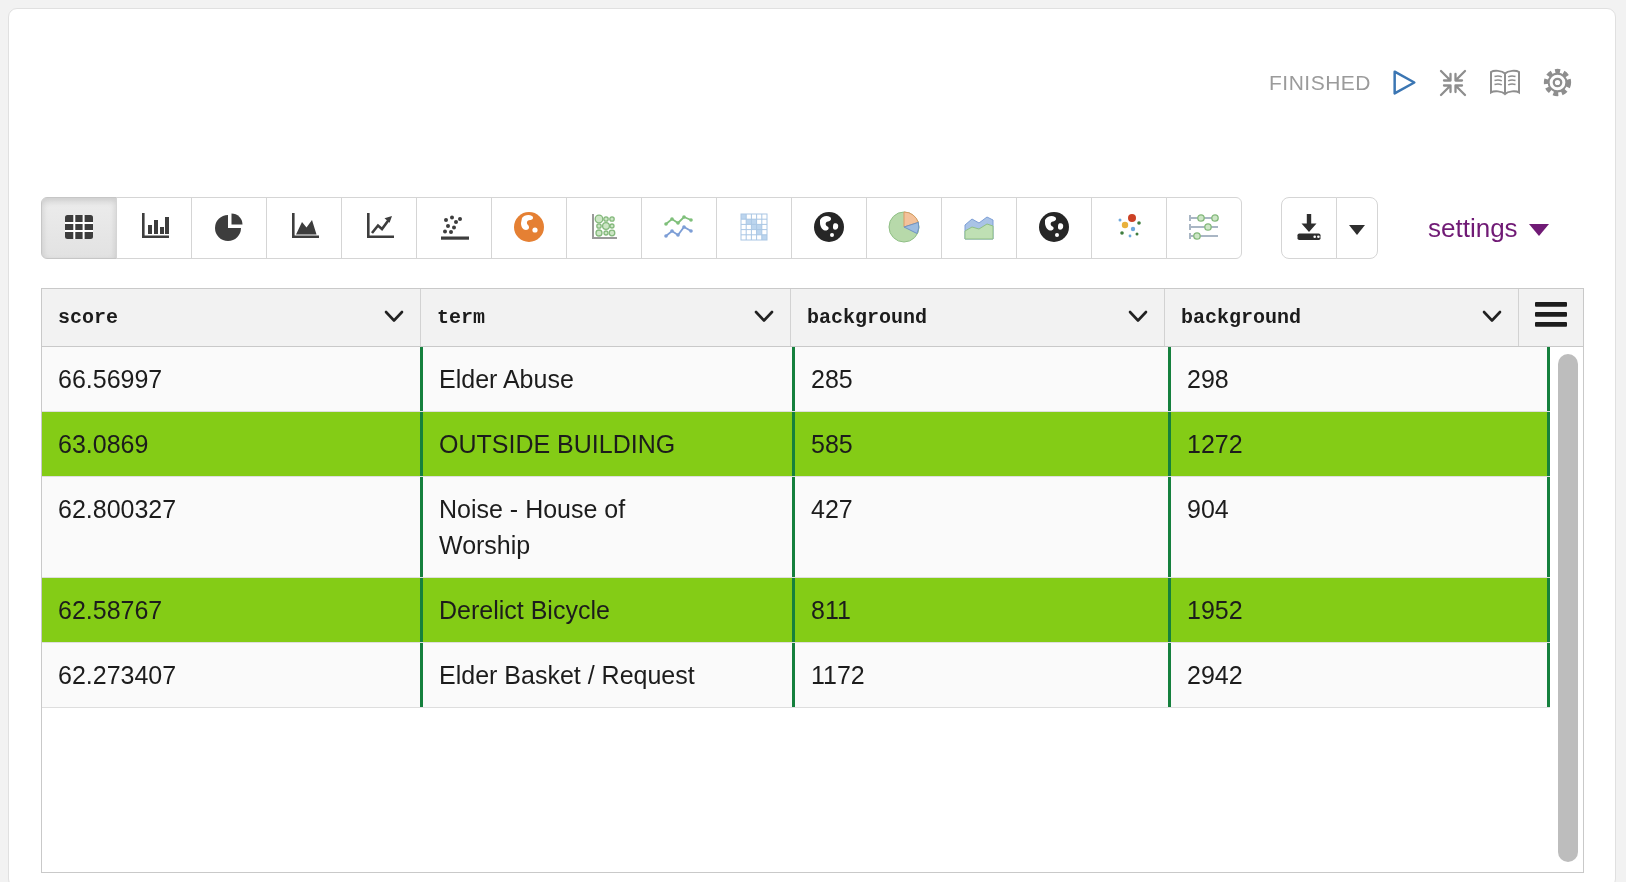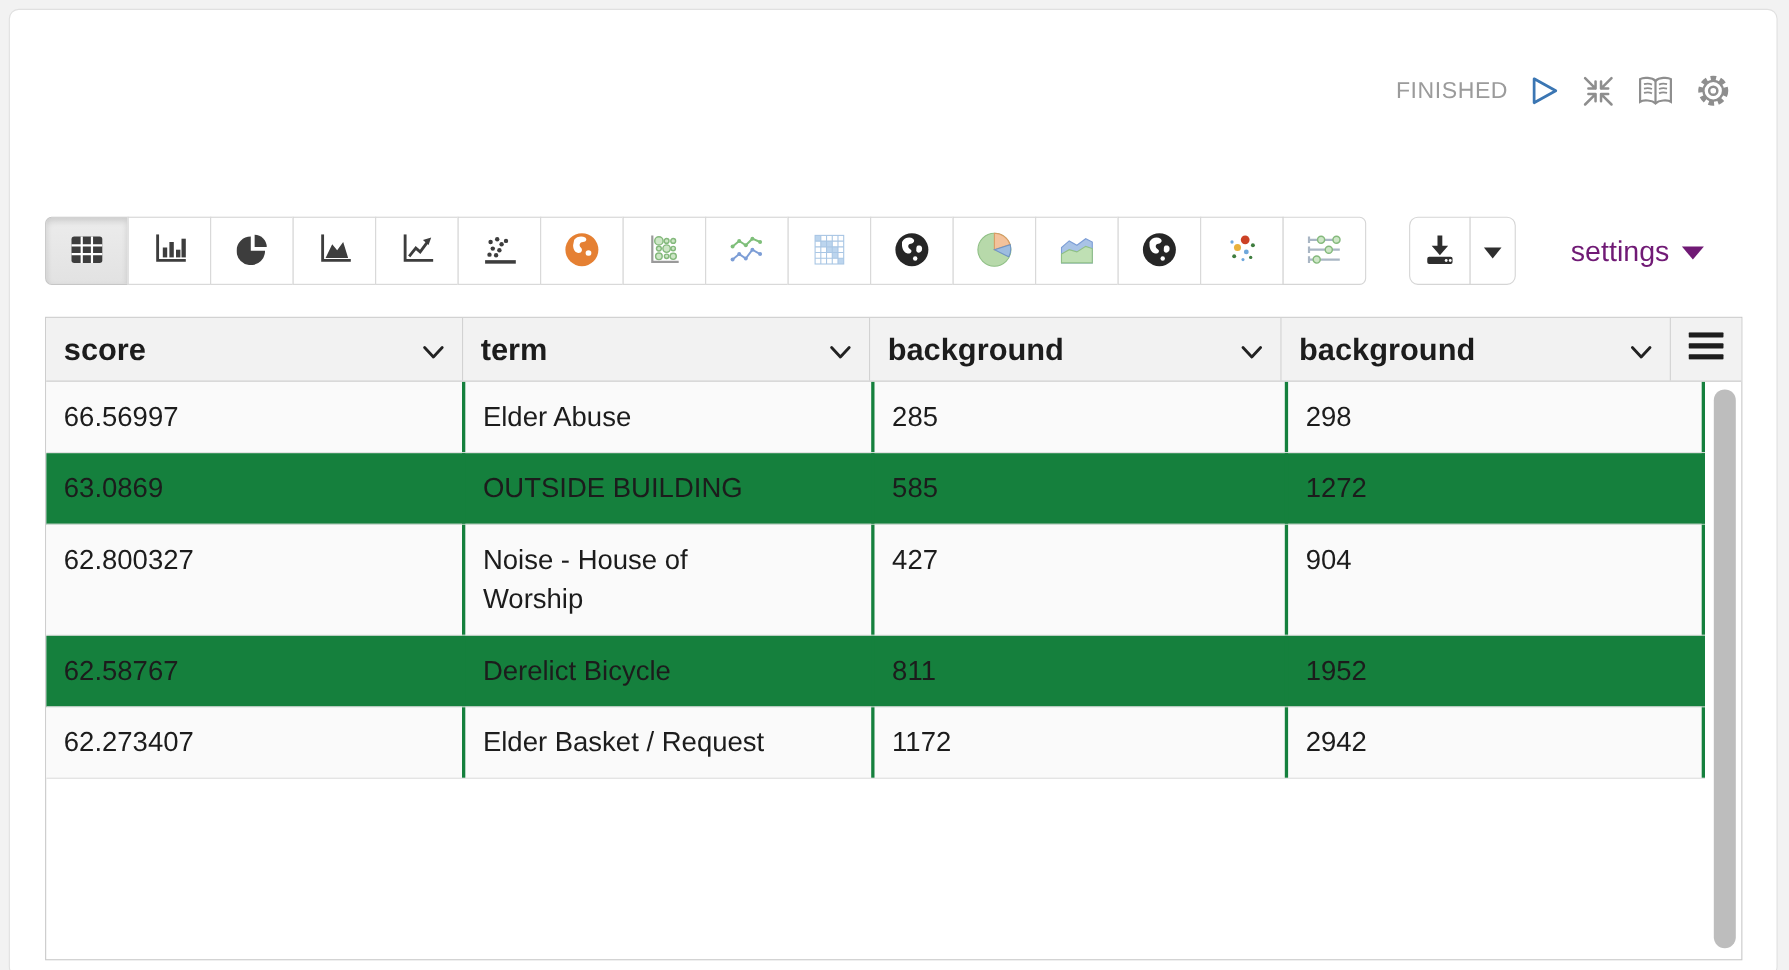--- a/index.html
+++ b/index.html
@@ -60,30 +60,30 @@
 
   
   .table-card{
     position:absolute;left:32px;top:279px;width:1543px;bottom:14px;
     border:1px solid #c9c9c9;background:#fff;box-sizing:border-box;
   }
   .thead{display:flex;height:58px;background:#f2f2f2;border-bottom:1px solid #c9c9c9;box-sizing:border-box;}
   .th{
     display:flex;align-items:center;justify-content:space-between;
     padding:0 16px;box-sizing:border-box;border-right:1px solid #d2d2d2;
-    font-weight:bold;font-size:28px;color:#1c1c1c;cursor:pointer;
+    font-weight:bold;font-size:20px;color:#1c1c1c;cursor:pointer;font-family:Liberation Mono, monospace;
   }
   .th-score{width:381px;}
   .th-term{width:372px;gap:28px;}
   .th-foreground{width:376px;}
   .th-background{width:356px;}
   .th-menu{flex:1;justify-content:center;border-right:none;cursor:pointer;}
   .tbody{position:absolute;top:58px;left:0;right:0;bottom:0;overflow:hidden;}
   .rows{margin-right:33px;}
-  .row{display:flex;border-bottom:1px solid #dedede;background:#15803d;}
+  .row{display:flex;border-bottom:1px solid #dedede;background:#84cc16;}
   .row:nth-child(odd){background:#fafafa;}
   .cell{
     box-sizing:border-box;padding:14px 16px;border-right:3px solid #15803d;
     font-size:25px;line-height:36px;color:#1c1c1c;
   }
   .c0{width:381px;}
   .c1{width:372px;}
   .c2{width:376px;}
   .c3{flex:1;}
   .cell-text{white-space:pre-line;}

